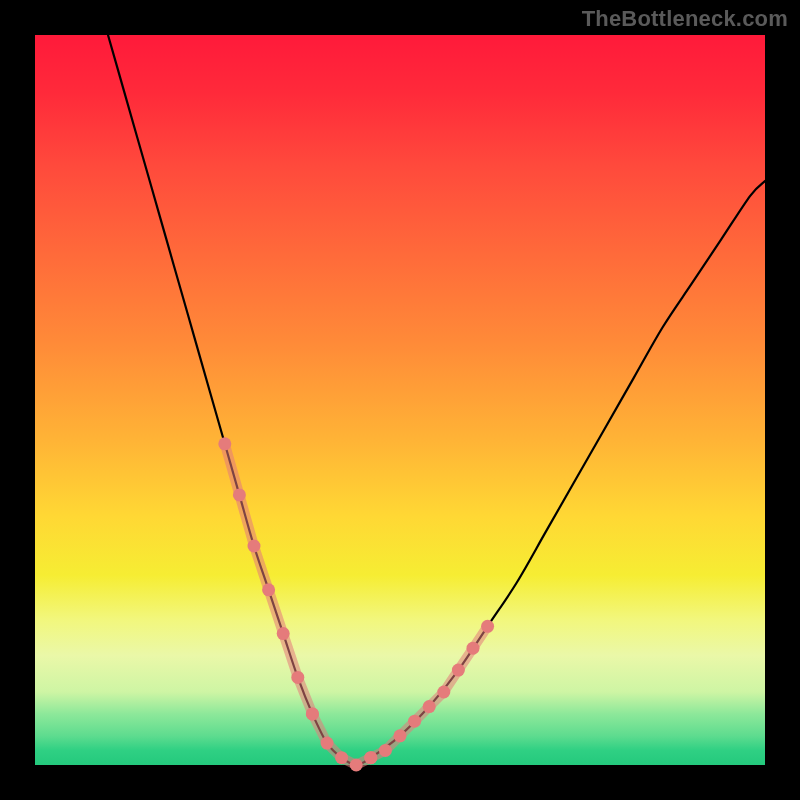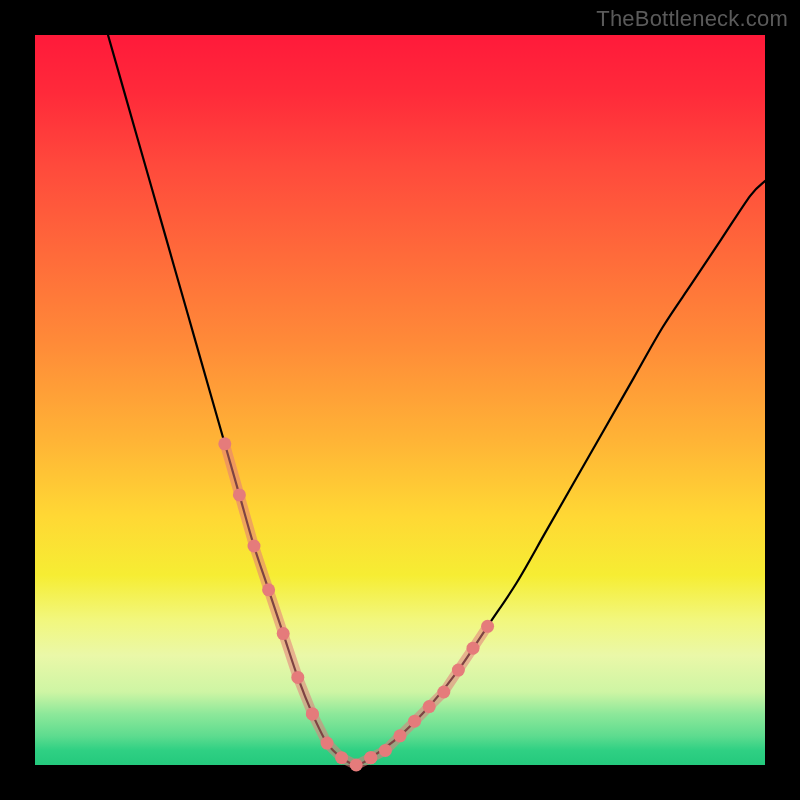--- a/index.html
+++ b/index.html
@@ -39,21 +39,21 @@
       #5edc8f 96%,
       #2fd083 98%,
       #24c97d 100%
     );
   }
   .watermark {
     position: absolute;
     top: 6px;
     right: 12px;
     font-size: 22px;
-    font-weight: 400;
+    font-weight: 700;
     color: #5a5a5a;
     letter-spacing: 0.2px;
     user-select: none;
   }
   svg.curve-layer {
     position: absolute;
     left: 0;
     top: 0;
     width: 730px;
     height: 730px;

